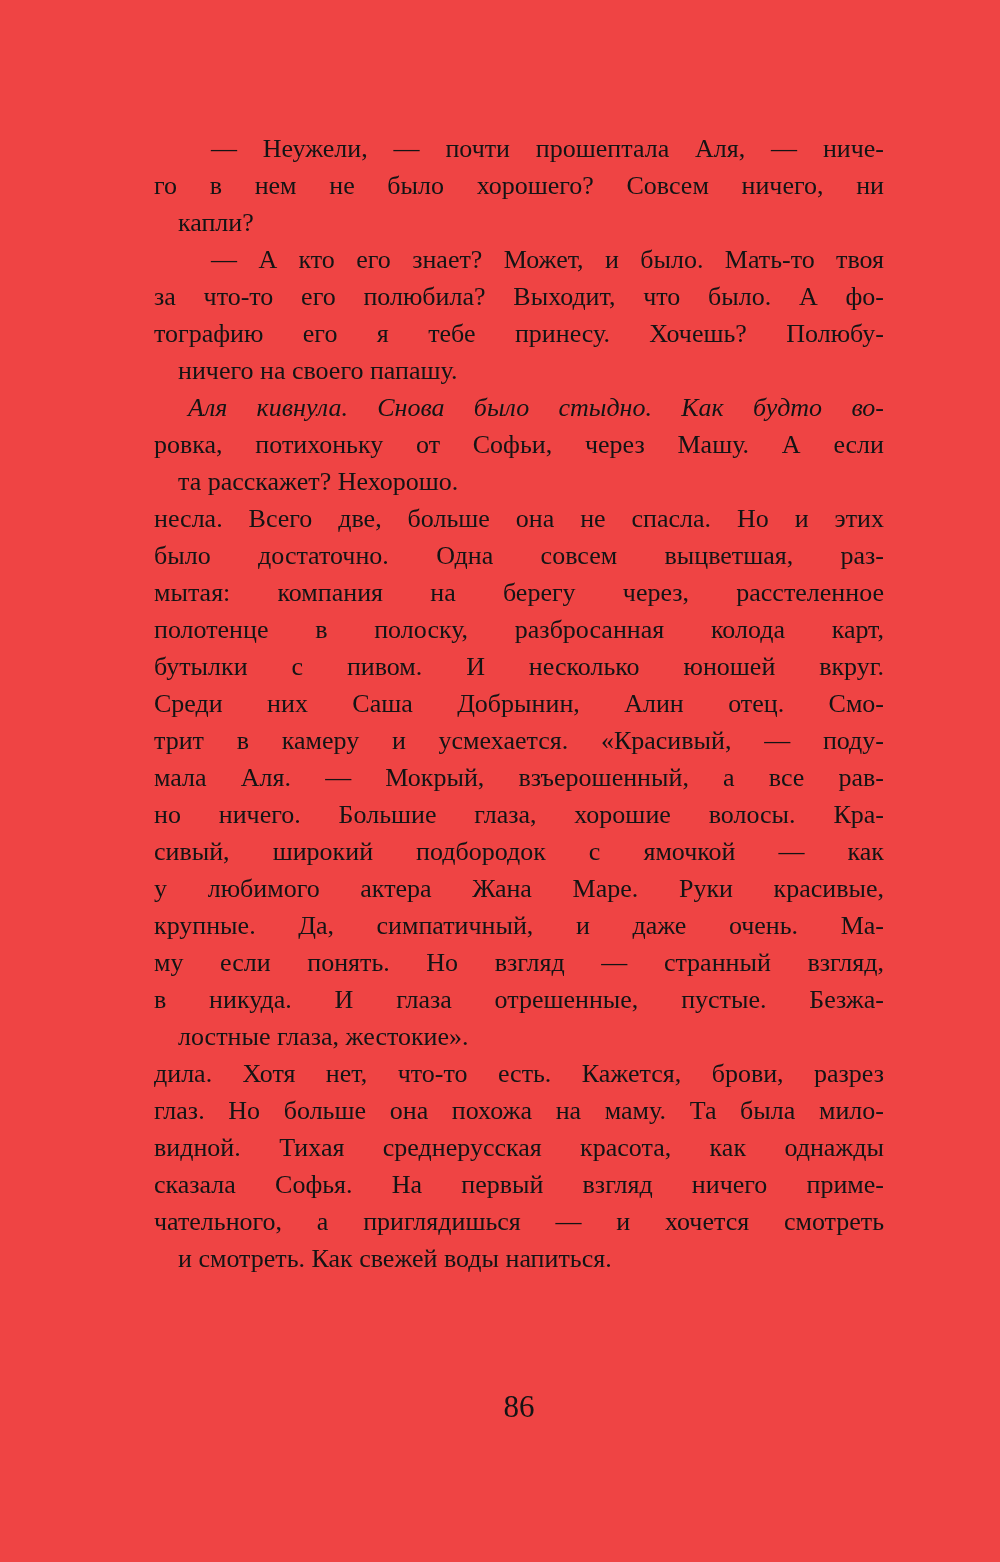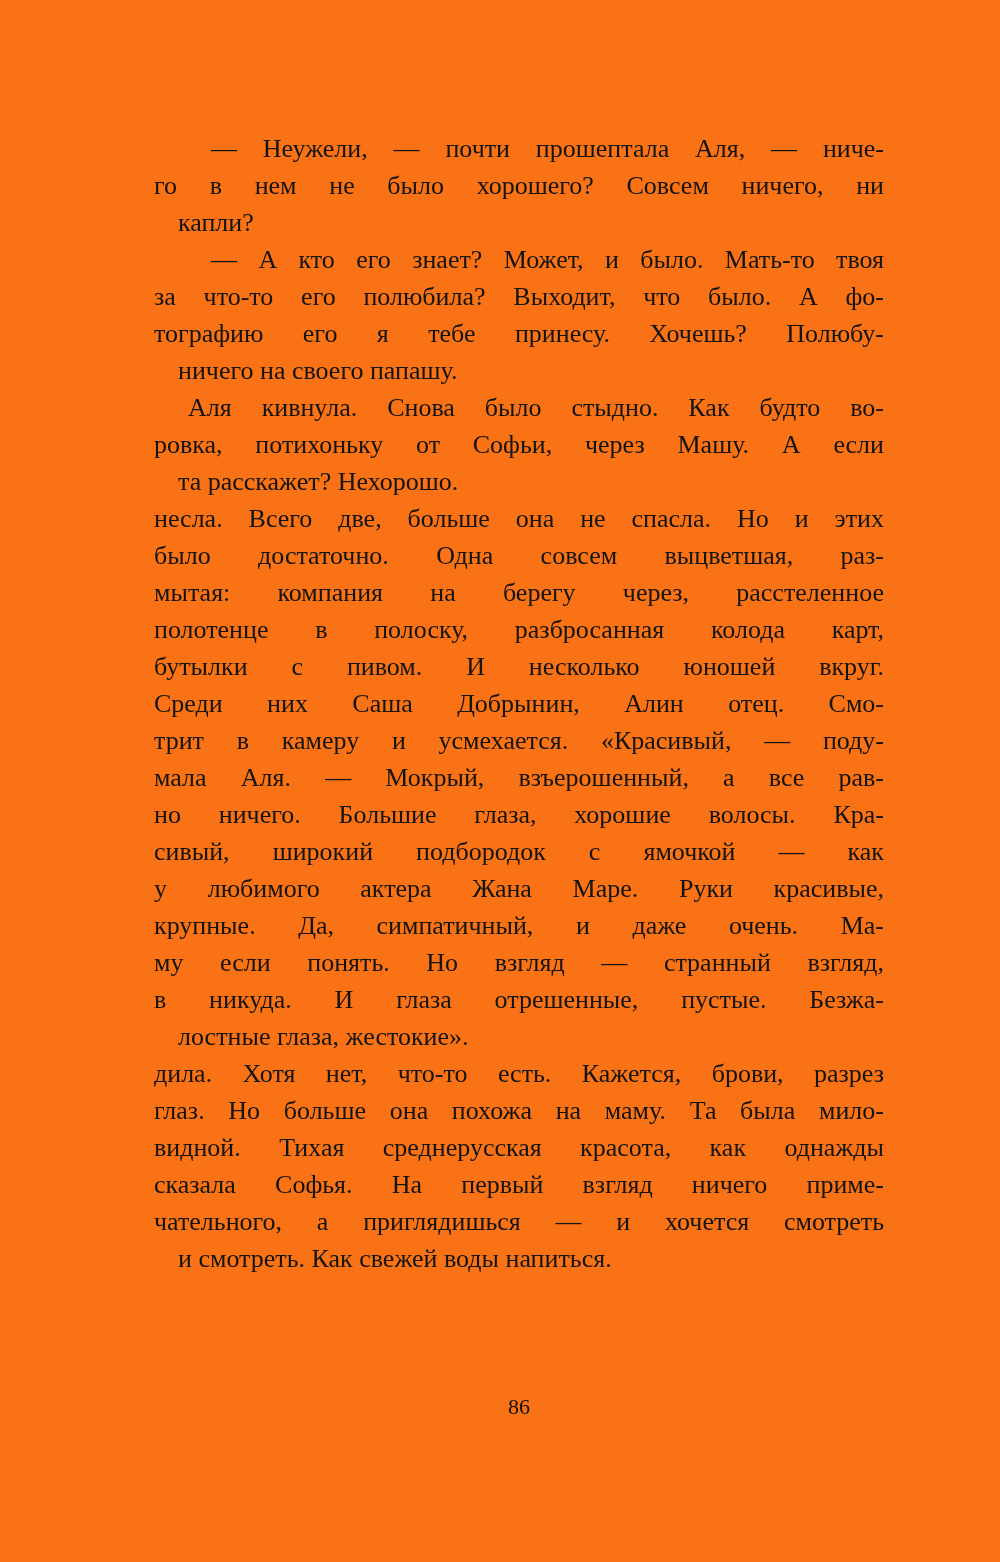--- a/index.html
+++ b/index.html
@@ -32,38 +32,39 @@
     text-align: justify;
     text-align-last: justify;
   }
   .line.last {
     text-align: left;
     text-align-last: left;
     margin-left: 24px;
   }
   .para.narrative > .line.first {
     text-indent: 34px;
+    font-style: italic;
   }
   .para.dialogue > .line.first {
     text-indent: 57px;
   }
   .page-number {
     position: absolute;
     left: 154px;
     top: 1388px;
     width: 730px;
     text-align: center;
-    font-size: 22px;
+    font-size: 31px;
     line-height: 37px;
   }
 </style>
 </head>
 <body>
 
-<div class="book-page" style="color: rgb(20, 20, 20); background: #f97316;">
+<div class="book-page" style="color: rgb(20, 20, 20); background: #ef4444;">
   <div class="text-block" id="text-block">
       <div class="para dialogue">
         <div class="line first">— Неужели, — почти прошептала Аля, — ниче-</div>
         <div class="line">го в нем не было хорошего? Совсем ничего, ни</div>
         <div class="line last">капли?</div>
       </div>
       <div class="para dialogue">
         <div class="line first">— А кто его знает? Может, и было. Мать-то твоя</div>
         <div class="line">за что-то его полюбила? Выходит, что было. А фо-</div>
         <div class="line">тографию его я тебе принесу. Хочешь? Полюбу-</div>

